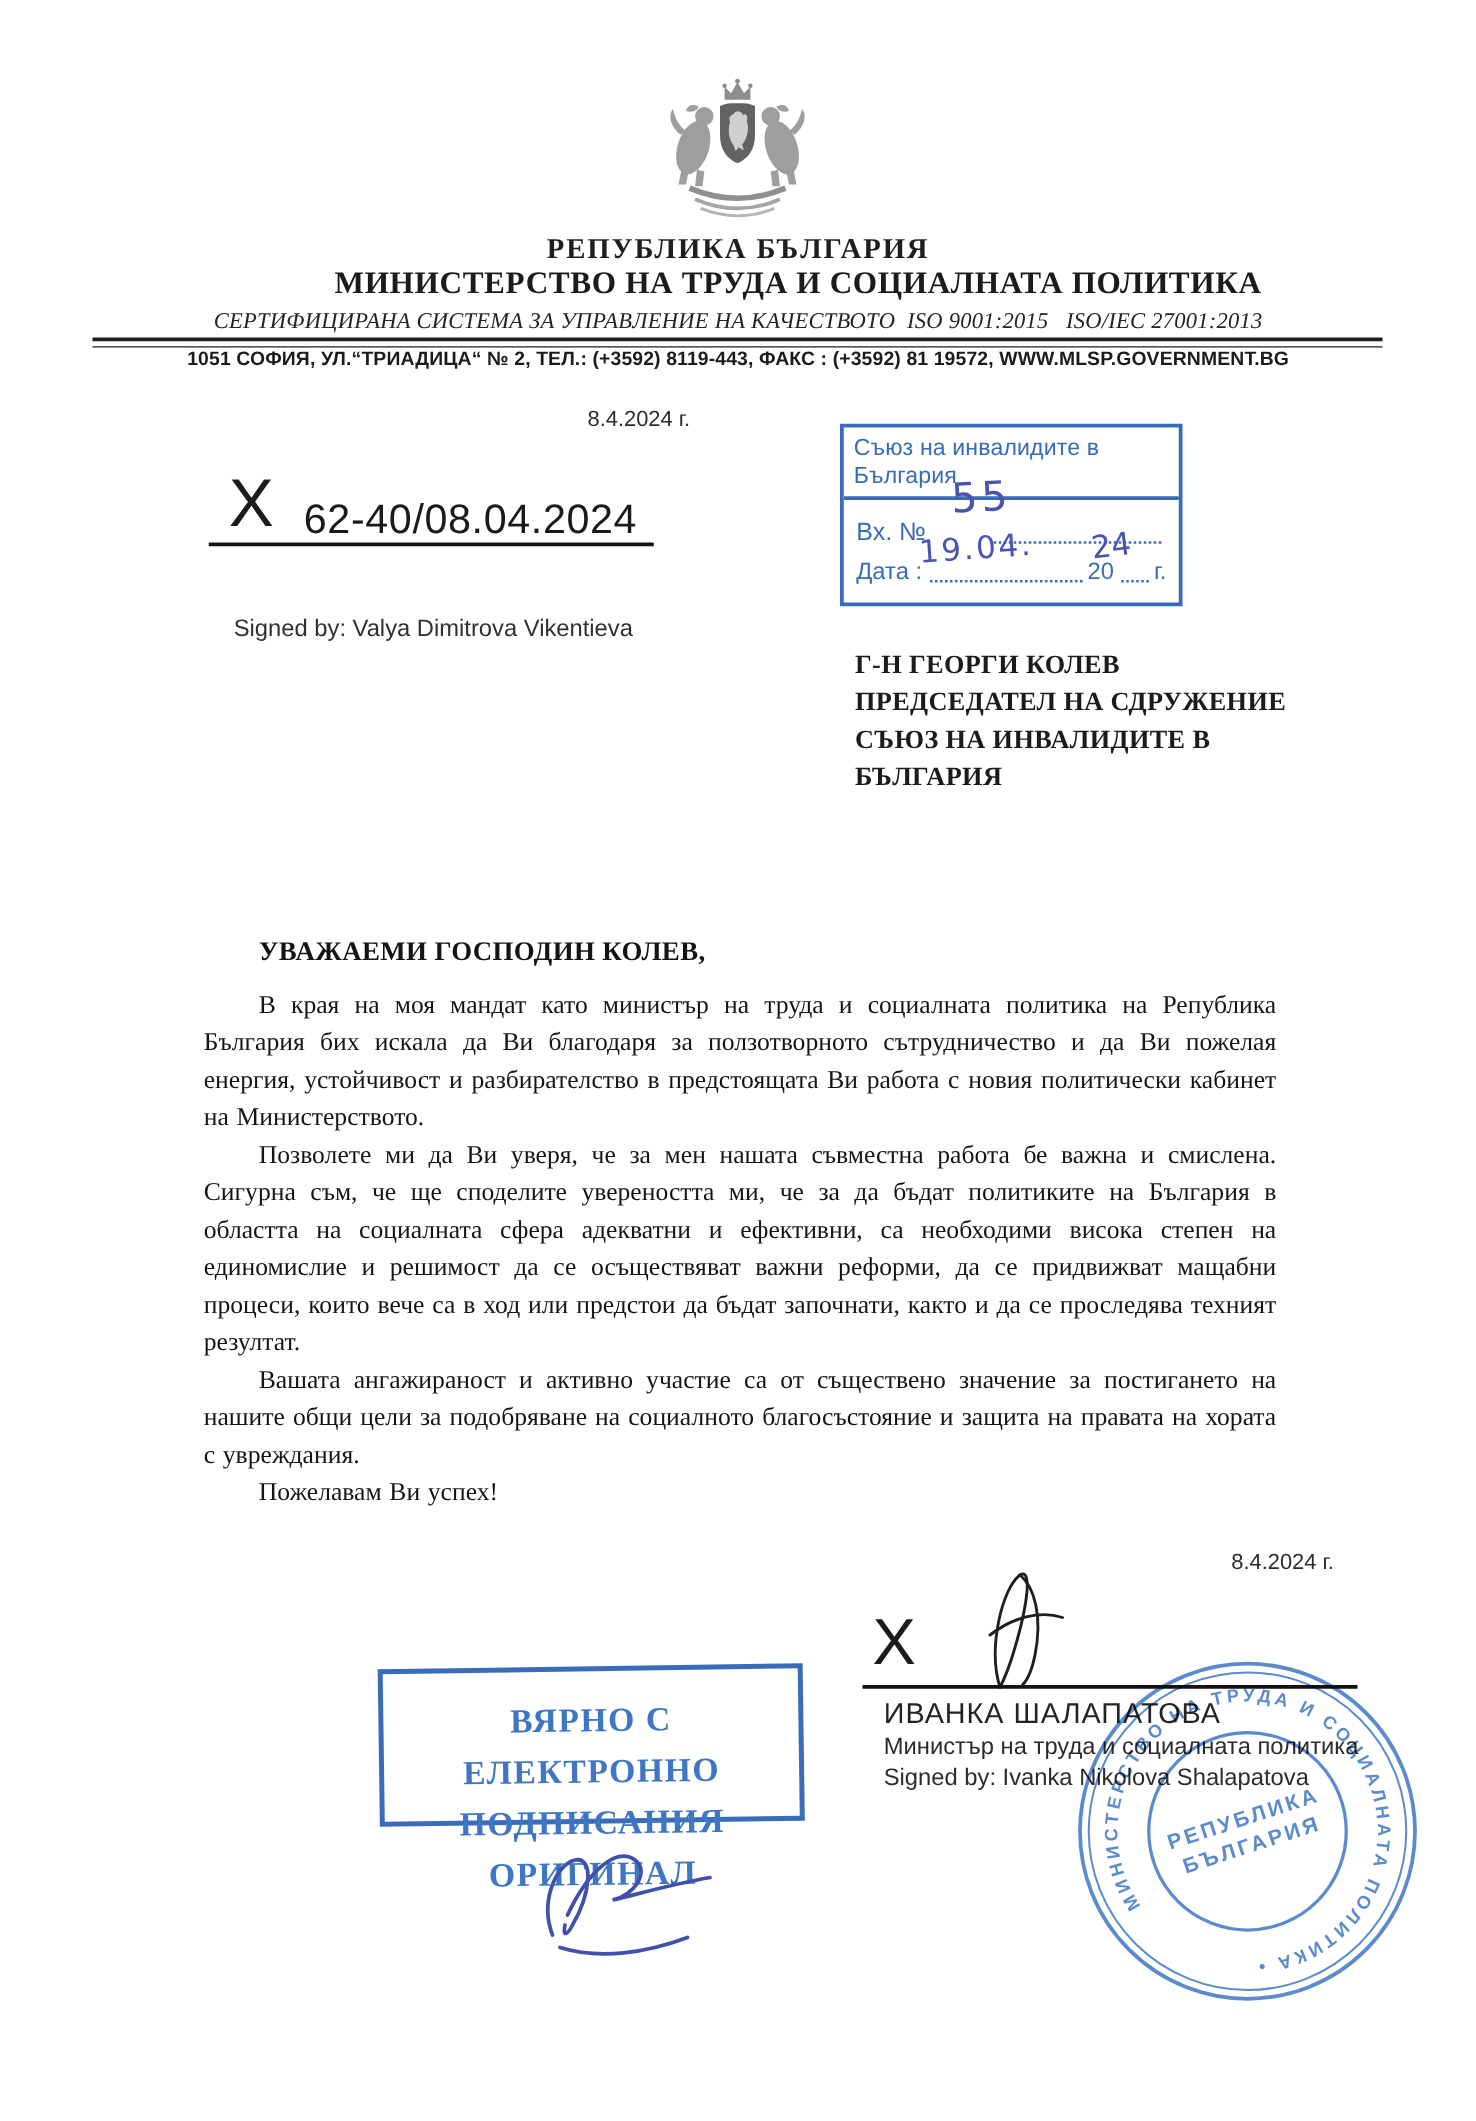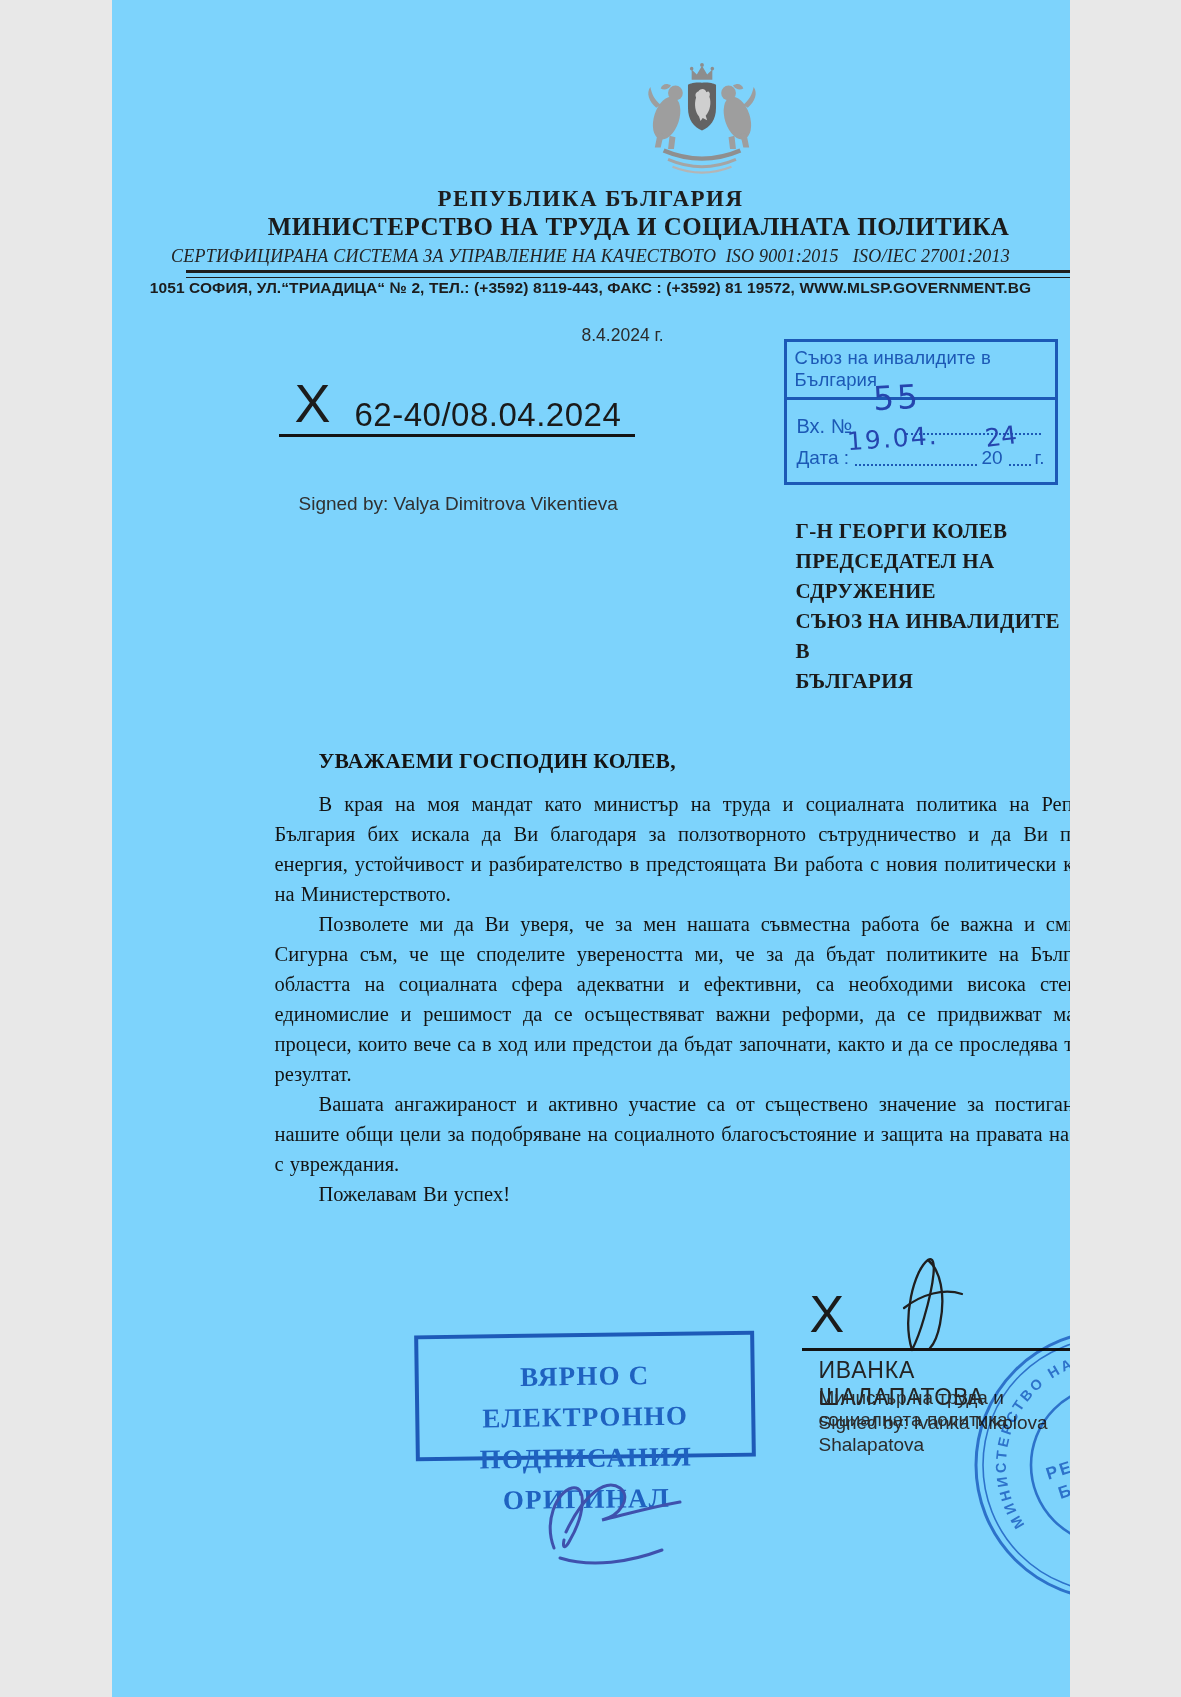--- a/index.html
+++ b/index.html
@@ -1,17 +1,17 @@
 <!DOCTYPE html>
 <html lang="bg"><head>
 <meta charset="utf-8">
 <title>Letter scan</title>
 <style>
   html,body{margin:0;padding:0;background:#e8e8e8;}
-  .page{position:relative;width:958px;height:1697px;background:#7dd3fc;overflow:hidden;
+  .page{position:relative;width:1181px;height:1697px;background:#ffffff;overflow:hidden;
         font-family:"Liberation Serif",serif;color:#151515;margin:0 auto;}
   .abs{position:absolute;}
   .ctr{left:0;width:100%;text-align:center;}
   .sans{font-family:"Liberation Sans",sans-serif;}
 
   
   .coat{left:516px;top:62px;}
   .h-republic{top:186px;font-size:23px;font-weight:bold;letter-spacing:1.5px;color:#1e1e1e;}
   .h-ministry{top:213px;font-size:25px;font-weight:bold;letter-spacing:0.5px;color:#1b1b1b;padding-left:48px;}
   .h-cert{top:246px;font-size:18px;font-style:italic;font-weight:500;letter-spacing:0.2px;color:#232323;white-space:pre;}

